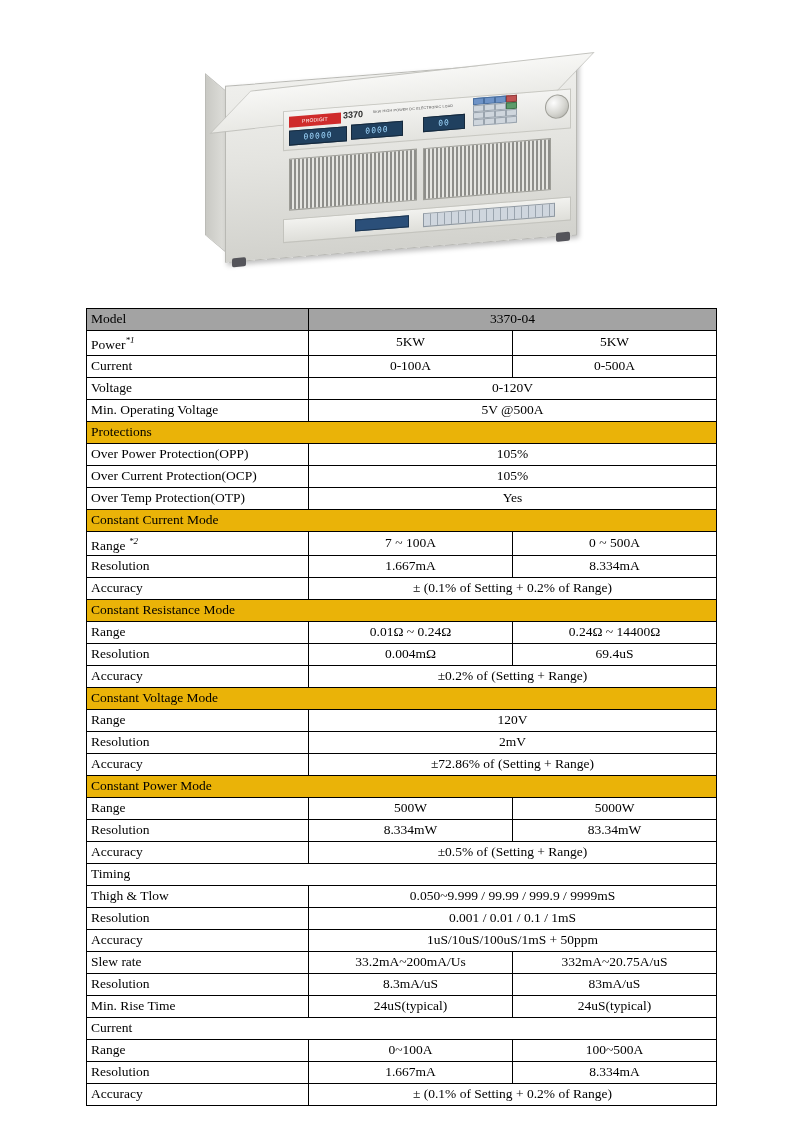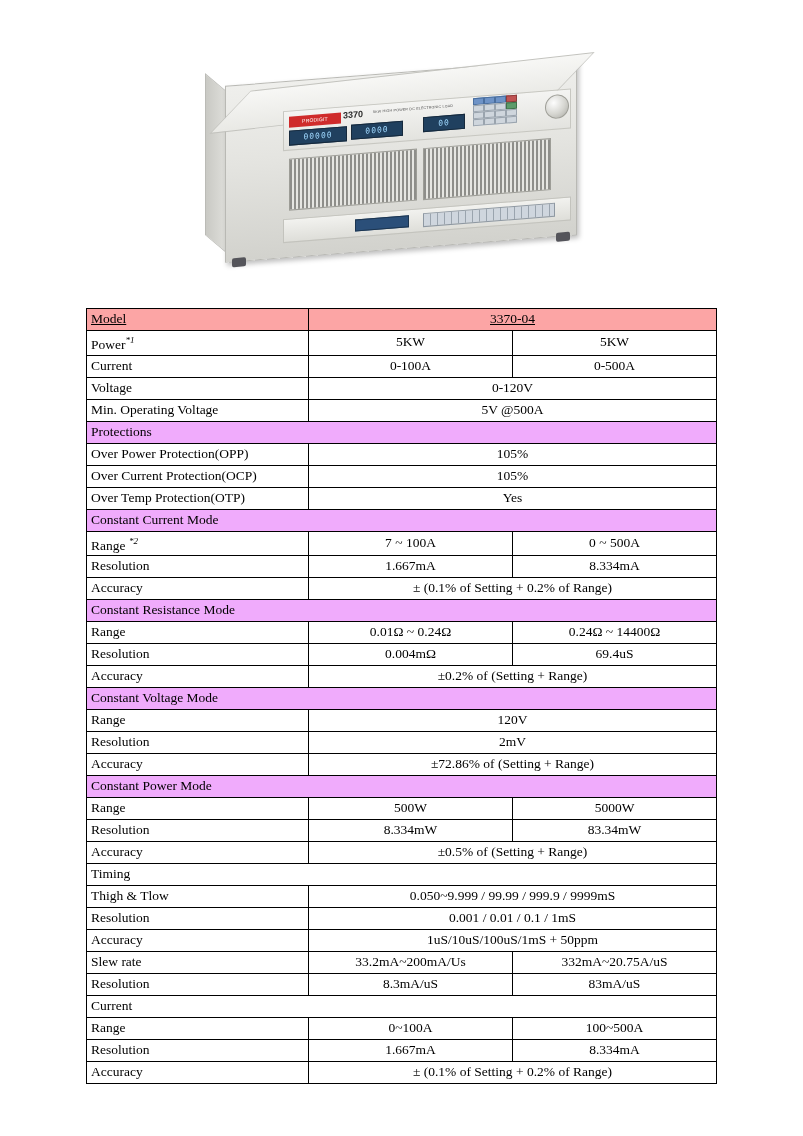--- a/index.html
+++ b/index.html
@@ -216,25 +216,24 @@
     border: 1px solid #000000;
     font-size: 13.5px;
     line-height: 14px;
     padding: 2px 4px 3px 4px;
     height: 16px;
     vertical-align: middle;
   }
   td.label { text-align: left; width: 213px; }
   td.val   { text-align: center; }
   tr.section td {
-    background: #f0abfc;
+    background: #eab308;
   }
   tr.header td {
-    background: #fca5a5;
-    text-decoration: underline;
+    background: #a3a3a3;
   }
   tr.header td.label { font-weight: normal; }
   sup {
     font-size: 9px;
     vertical-align: super;
     font-style: italic;
   }
 </style>
 </head>
 <body>
@@ -413,20 +412,25 @@
           <td class="label">Slew rate</td>
           <td class="val">33.2mA~200mA/Us</td>
           <td class="val">332mA~20.75A/uS</td>
         </tr>
         <tr class="data">
           <td class="label">Resolution</td>
           <td class="val">8.3mA/uS</td>
           <td class="val">83mA/uS</td>
         </tr>
         <tr class="data">
+          <td class="label">Min. Rise Time</td>
+          <td class="val">24uS(typical)</td>
+          <td class="val">24uS(typical)</td>
+        </tr>
+        <tr class="data">
           <td class="label" colspan="3">Current</td>
         </tr>
         <tr class="data">
           <td class="label">Range</td>
           <td class="val">0~100A</td>
           <td class="val">100~500A</td>
         </tr>
         <tr class="data">
           <td class="label">Resolution</td>
           <td class="val">1.667mA</td>

